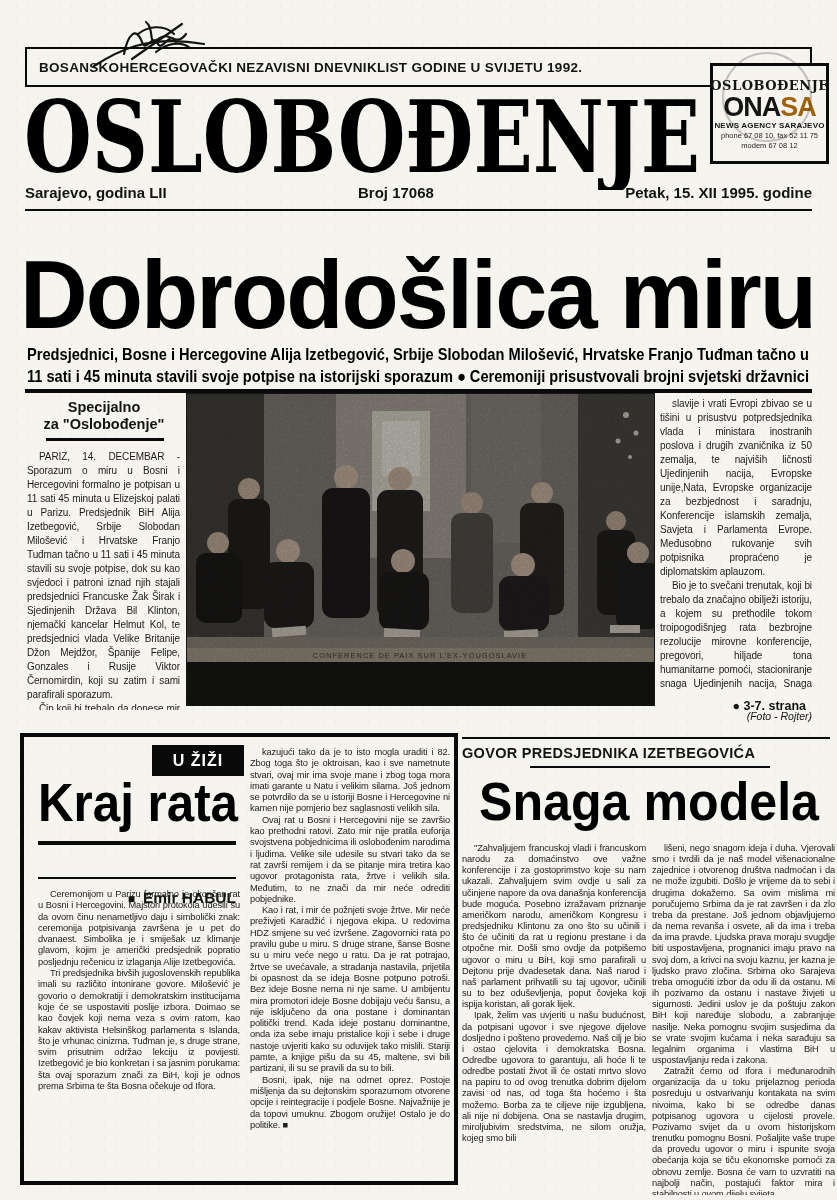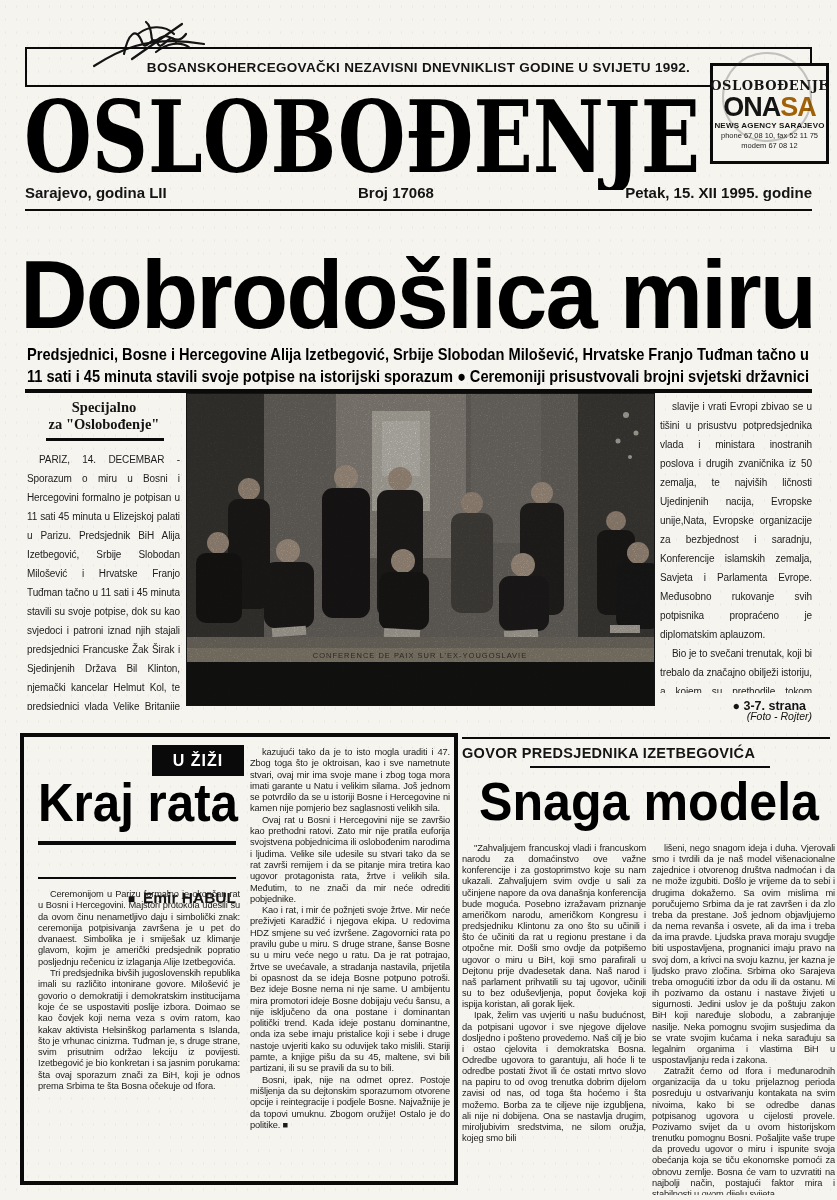--- a/index.html
+++ b/index.html
@@ -8,44 +8,44 @@
     background:#f6f4ef;
     background-image:radial-gradient(rgba(0,0,0,0.05) 0.8px, transparent 0.9px);
     background-size:11px 13px;
     font-family:"Liberation Sans", sans-serif;color:#141414;overflow:hidden;
   }
   .abs{position:absolute;}
   .rule{background:#0a0a0a;}
   
   .header-bar{
     left:25px;top:47px;width:787px;height:40px;border:2px solid #0a0a0a;
-    display:flex;align-items:center;justify-content:center;
+    display:flex;align-items:center;justify-content:flex-start;
     padding:0 12px;box-sizing:border-box;font-weight:bold;font-size:13.5px;letter-spacing:.3px;
   }
   
   .onasa{
     left:710px;top:63px;width:119px;height:101px;border:3px solid #0a0a0a;background:#f6f4ef;
     display:flex;flex-direction:column;align-items:center;justify-content:center;gap:1px;
     box-sizing:border-box;text-align:center;z-index:5;
   }
   .onasa-title{font-family:"DejaVu Serif",serif;font-weight:bold;font-size:13px;letter-spacing:.5px;}
   .onasa-brand{font-size:27px;font-weight:bold;line-height:26px;letter-spacing:-1px;}
   .onasa-brand .lt{color:#a16207;}
   .onasa-sub{font-size:8px;font-weight:bold;letter-spacing:.2px;}
   .onasa-line{font-size:7.5px;color:#222;}
   .stamp{left:722px;top:52px;width:86px;height:86px;border:2px solid rgba(40,40,40,.25);border-radius:50%;z-index:6;}
   
   .dateline{left:25px;top:184px;width:787px;display:flex;justify-content:space-between;font-weight:bold;font-size:15px;}
   
   .kicker{left:0;top:224px;width:837px;text-align:center;font-weight:bold;font-size:17.5px;letter-spacing:.2px;}
   
-  .special{left:28px;top:399px;width:152px;text-align:center;font-weight:bold;font-size:14.5px;line-height:17px;font-family:Liberation Serif, serif;}
+  .special{left:28px;top:399px;width:152px;text-align:center;font-weight:bold;font-size:14.5px;line-height:17px;}
   .bodytext{text-align:justify;color:#1c1c1c;}
   .bodytext p{margin:0;text-indent:12px;}
-  .lead-col{font-size:10px;line-height:19px;letter-spacing:-0.1px;overflow:hidden;}
+  .lead-col{font-size:10px;line-height:14px;letter-spacing:-0.1px;overflow:hidden;}
   .caption{left:188px;top:709px;width:400px;font-weight:bold;font-style:italic;font-size:11.5px;}
   .credit{left:690px;top:710px;width:122px;text-align:right;font-style:italic;font-size:10.5px;}
   .pageref{left:660px;top:699px;width:152px;text-align:right;font-weight:bold;font-size:12.5px;padding-right:6px;box-sizing:border-box;}
   
   .focus-box{left:20px;top:733px;width:438px;height:452px;border:4px solid #0a0a0a;box-sizing:border-box;background:rgba(255,255,255,0.0);}
   .badge{position:absolute;left:128px;top:8px;width:92px;height:31px;background:#0a0a0a;color:#fff;
     display:flex;align-items:center;justify-content:center;font-weight:bold;font-size:16px;letter-spacing:1px;}
   .byline{position:absolute;left:14px;top:112px;width:198px;text-align:right;font-weight:bold;font-size:15.5px;margin-top:40px;}
   .byline .sq{font-size:12px;margin-right:8px;}
   .focus-col{font-size:9.3px;line-height:11.3px;letter-spacing:-0.15px;overflow:hidden;}
@@ -200,21 +200,21 @@
     <div class="rule" style="position:absolute;left:14px;top:104px;width:198px;height:4px;"></div>
     <div class="byline">
       <span class="sq">■</span><span>Emir HABUL</span>
     </div>
     <div class="rule" style="position:absolute;left:14px;top:140px;width:198px;height:2px;"></div>
     <div class="bodytext focus-col" style="position:absolute;left:14px;top:152px;width:202px;height:286px;">
         <p>Ceremonijom u Parizu formalno je okončan rat u Bosni i Hercegovini. Majstori protokola udesili su da ovom činu nenametljivo daju i simbolički znak: ceremonija potpisivanja završena je u pet do dvanaest. Simbolika je i smiješak uz klimanje glavom, kojim je američki predsjednik popratio posljednju rečenicu iz izlaganja Alije Izetbegovića.</p>
         <p>Tri predsjednika bivših jugoslovenskih republika imali su različito intonirane govore. Milošević je govorio o demokratiji i demokratskim institucijama koje će se uspostaviti poslije izbora. Doimao se kao čovjek koji nema veza s ovim ratom, kao kakav aktivista Helsinškog parlamenta s Islanda, što je vrhunac cinizma. Tuđman je, s druge strane, svim prisutnim održao lekciju iz povijesti. Izetbegović je bio konkretan i sa jasnim porukama: šta ovaj sporazum znači za BiH, koji je odnos prema Srbima te šta Bosna očekuje od Ifora.</p>
       </div>
     <div class="bodytext focus-col" style="position:absolute;left:226px;top:10px;width:200px;height:428px;">
-        <p>kazujući tako da je to isto mogla uraditi i 47. Zbog toga što je oktroisan, kao i sve nametnute stvari, ovaj mir ima svoje mane i zbog toga mora imati garante u Natu i velikim silama. Još jednom se potvrdilo da se u istoriji Bosne i Hercegovine ni kamen nije pomjerio bez saglasnosti velikih sila.</p>
+        <p>kazujući tako da je to isto mogla uraditi i 82. Zbog toga što je oktroisan, kao i sve nametnute stvari, ovaj mir ima svoje mane i zbog toga mora imati garante u Natu i velikim silama. Još jednom se potvrdilo da se u istoriji Bosne i Hercegovine ni kamen nije pomjerio bez saglasnosti velikih sila.</p>
         <p>Ovaj rat u Bosni i Hercegovini nije se završio kao prethodni ratovi. Zato mir nije pratila euforija svojstvena pobjednicima ili oslobođenim narodima i ljudima. Velike sile udesile su stvari tako da se rat završi remijem i da se pitanje mira tretira kao ugovor protagonista rata, žrtve i velikih sila. Međutim, to ne znači da mir neće odrediti pobjednike.</p>
         <p>Kao i rat, i mir će požnjeti svoje žrtve. Mir neće preživjeti Karadžić i njegova ekipa. U redovima HDZ smjene su već izvršene. Zagovornici rata po pravilu gube u miru. S druge strane, šanse Bosne su u miru veće nego u ratu. Da je rat potrajao, žrtve se uvećavale, a stradanja nastavila, prijetila bi opasnost da se ideja Bosne potpuno potroši. Bez ideje Bosne nema ni nje same. U ambijentu mira promotori ideje Bosne dobijaju veću šansu, a nije isključeno da ona postane i dominantan politički trend. Kada ideje postanu dominantne, onda iza sebe imaju pristalice koji i sebe i druge nastoje uvjeriti kako su oduvijek tako mislili. Stariji pamte, a knjige pišu da su 45, maltene, svi bili partizani, ili su se pravili da su to bili.</p>
         <p>Bosni, ipak, nije na odmet oprez. Postoje mišljenja da su dejtonskim sporazumom otvorene opcije i reintegracije i podjele Bosne. Najvažnije je da topovi umuknu. Zbogom oružije! Ostalo je do politike.  ■</p>
       </div>
   </div>
 
   <div class="abs speech-kicker">GOVOR PREDSJEDNIKA IZETBEGOVIĆA</div>
   <div class="abs rule" style="left:530px;top:766px;width:240px;height:2px;"></div>
   <svg class="abs" style="left:475px;top:772px;" width="350" height="66" viewBox="0 0 350 66">
     <text x="4" y="48" font-size="54" font-weight="bold" textLength="340" lengthAdjust="spacingAndGlyphs">Snaga modela</text>

